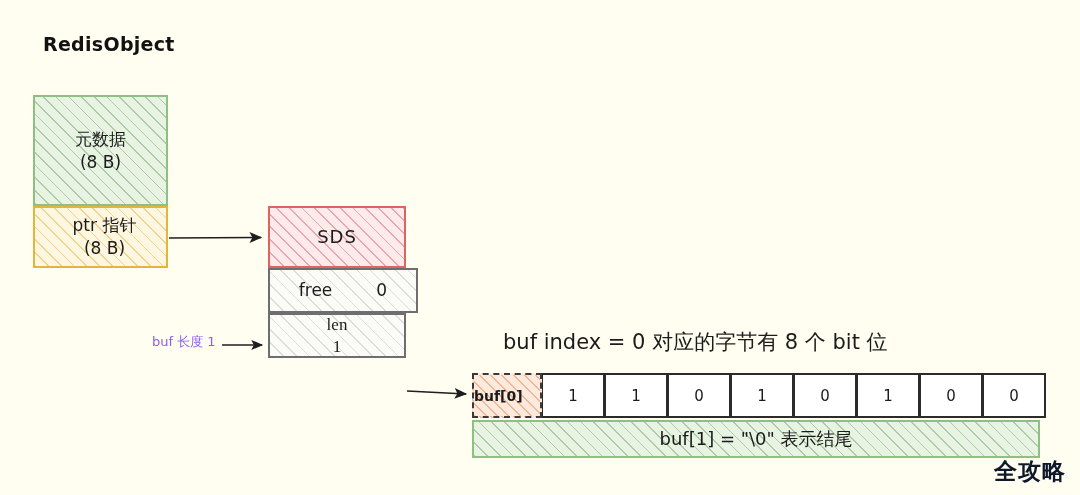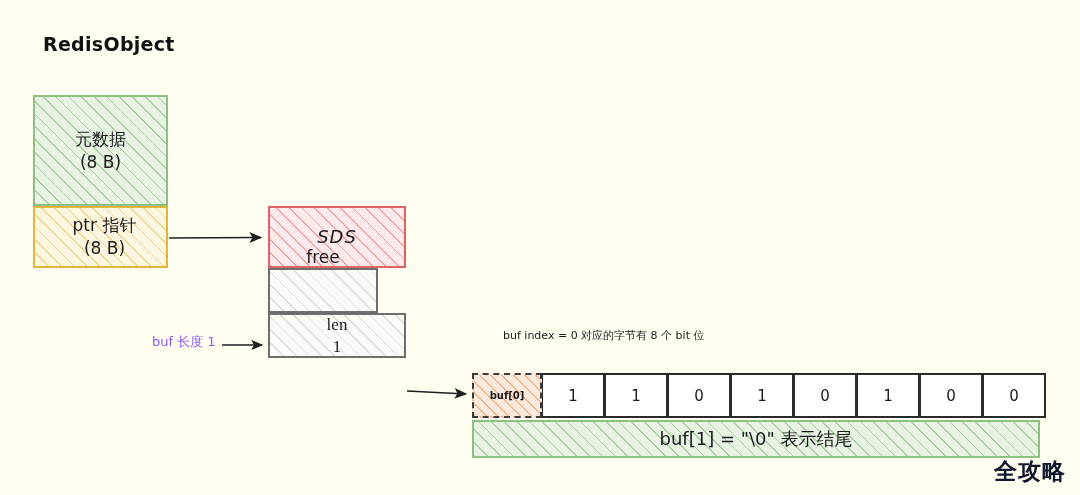--- a/index.html
+++ b/index.html
@@ -111,26 +111,24 @@
     flex-direction: column;
   }
   .cell-line { display: block; }
 
   
   #sds-head {
     left: 268px; top: 206px;
     width: 138px; height: 62px;
     font-size: 18px;
     letter-spacing: 1px;
-    font-style: italic;
   }
   #sds-free {
     left: 268px; top: 268px;
-    width: 110px; height: 45px;
-    flex-direction: column;
+    width: 150px; height: 45px;
     gap: 44px;
   }
   #sds-len {
     left: 268px; top: 313px;
     width: 138px; height: 45px;
     flex-direction: column;
     font-family: Liberation Serif, serif;
   }
   #sds-buf {
     left: 268px; top: 358px;
@@ -140,39 +138,39 @@
 
   
   #buf-len-label {
     left: 152px; top: 333px;
     font-size: 13px;
     white-space: nowrap;
     color: #8b5cf6;
   }
   #bit-caption {
     left: 503px; top: 328px;
-    font-size: 11px;
+    font-size: 21px;
     white-space: nowrap;
     color: #1b1b1b;
   }
 
   
   #bit-row {
     left: 472px; top: 373px;
     height: 45px;
     display: flex;
     align-items: stretch;
   }
   #buf0-cell {
     width: 66px;
-    font-size: 10px;
+    font-size: 14px;
     font-weight: 700;
     display: flex;
     align-items: center;
-    justify-content: center;
+    justify-content: flex-start;
     color: #1b1b1b;
   }
   .bit-cell {
     width: 63px;
     border: 2px solid #2b2b2b;
     border-left-width: 1px;
     background: #ffffff;
     display: flex;
     align-items: center;
     justify-content: center;

